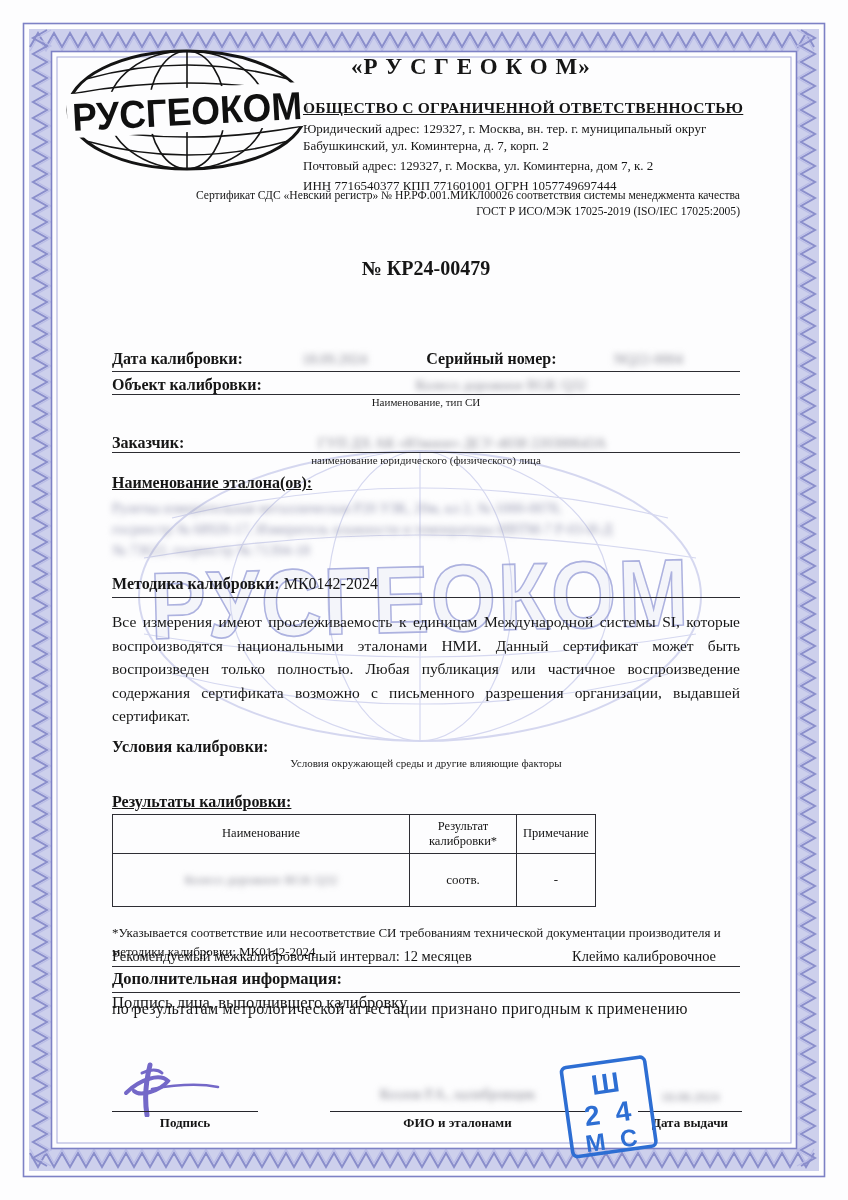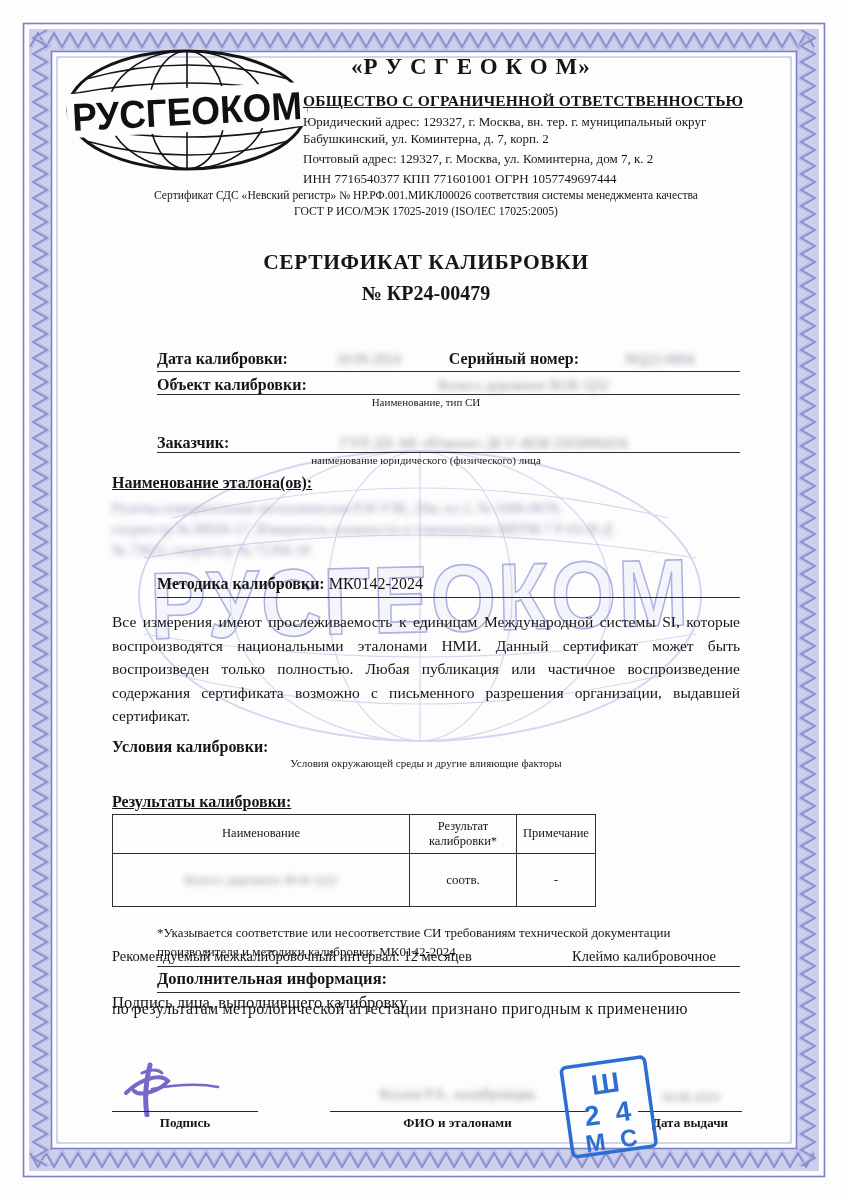--- a/index.html
+++ b/index.html
@@ -9,30 +9,30 @@
     margin:0 auto;
   }
   .frame{position:absolute;left:0;top:0;z-index:0;}
   .wm{position:absolute;left:128px;top:446px;z-index:1;pointer-events:none;}
   .layer{position:absolute;z-index:2;}
 
   
   .logo{left:62px;top:48px;}
   .cohead{left:303px;top:54px;width:452px;}
   .co-title{font-size:23px;font-weight:bold;letter-spacing:1px;margin-left:48px;}
-  .co-form{font-size:15.5px;font-weight:bold;text-decoration:underline;margin-top:12px;letter-spacing:.2px;}
+  .co-form{font-size:15.5px;font-weight:bold;text-decoration:underline;margin-top:19px;letter-spacing:.2px;}
   .co-addr{font-size:13px;line-height:17px;margin-top:3px;}
 
-  .certmeta{left:112px;top:188px;width:628px;text-align:center;font-size:11.6px;line-height:16px;}
+  .certmeta{left:112px;top:188px;width:628px;text-align:right;font-size:11.6px;line-height:16px;}
   .doctitle{left:112px;top:250px;width:628px;text-align:center;font-weight:bold;}
   .doctitle .t1{font-size:21.5px;letter-spacing:.6px;}
   .doctitle .t2{font-size:20px;margin-top:7px;}
 
   .content{left:112px;top:350px;width:628px;}
-  .uline{border-bottom:1.6px solid #2c2c32;margin-left:45px;}
+  .uline{border-bottom:1.6px solid #2c2c32;}
   .row2col{display:grid;grid-template-columns:auto 1fr auto 1fr;align-items:baseline;padding-bottom:3px;}
   .rowlv{display:grid;grid-template-columns:auto 1fr;align-items:baseline;padding-bottom:0;}
   .lbl{font-weight:bold;font-size:16px;white-space:nowrap;}
   .val{text-align:center;font-size:14.5px;}
   .cap{text-align:center;font-size:11px;margin-top:1px;color:#1c1c1c;}
   .rx{filter:blur(3px);color:#8b8b95;user-select:none;}
   .rx2{filter:blur(3.2px);color:#9496ae;user-select:none;}
   .gap26{height:26px;}.gap8{height:8px;}.gap14{height:14px;}
   .headline{font-weight:bold;font-size:16px;text-decoration:underline;}
   .etalon-lines{font-size:14.5px;line-height:21px;margin-top:6px;width:97%;}
@@ -129,21 +129,20 @@
     <div class="co-addr">Почтовый адрес: 129327, г. Москва, ул. Коминтерна, дом 7, к. 2</div>
     <div class="co-addr">ИНН 7716540377 КПП 771601001 ОГРН 1057749697444</div>
   </div>
 
   <div class="layer certmeta">
     <div>Сертификат СДС «Невский регистр» № НР.РФ.001.МИКЛ00026 соответствия системы менеджмента качества</div>
     <div>ГОСТ Р ИСО/МЭК 17025-2019 (ISO/IEC 17025:2005)</div>
   </div>
 
   <div class="layer doctitle">
-    <div class="t1">СЕРТИФИКАТ КАЛИБРОВКИ</div>
     <div class="t2">№ КР24-00479</div>
   </div>
 
   <div class="layer content">
 
     <div class="row2col uline">
       <span class="lbl">Дата калибровки:</span>
       <span class="val rx">18.09.2024</span>
       <span class="lbl">Серийный номер:</span>
       <span class="val rx">NQ22-0004</span>

